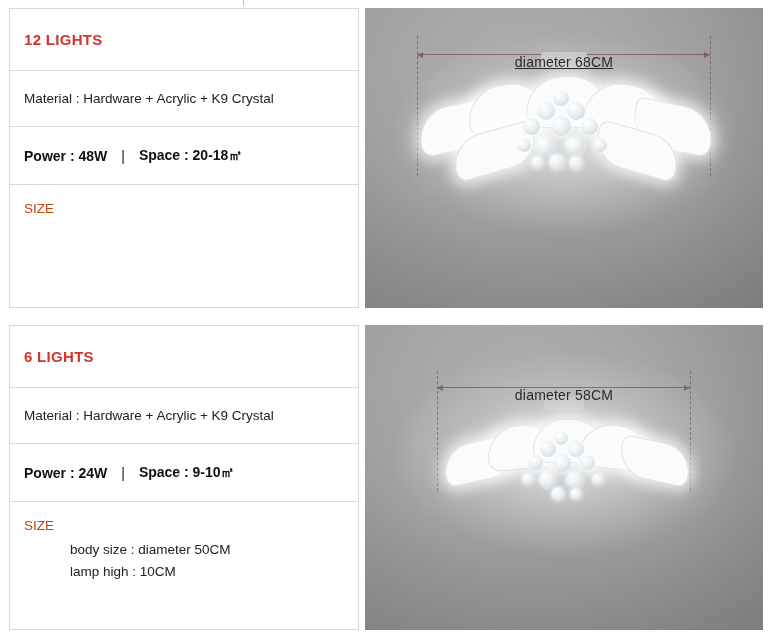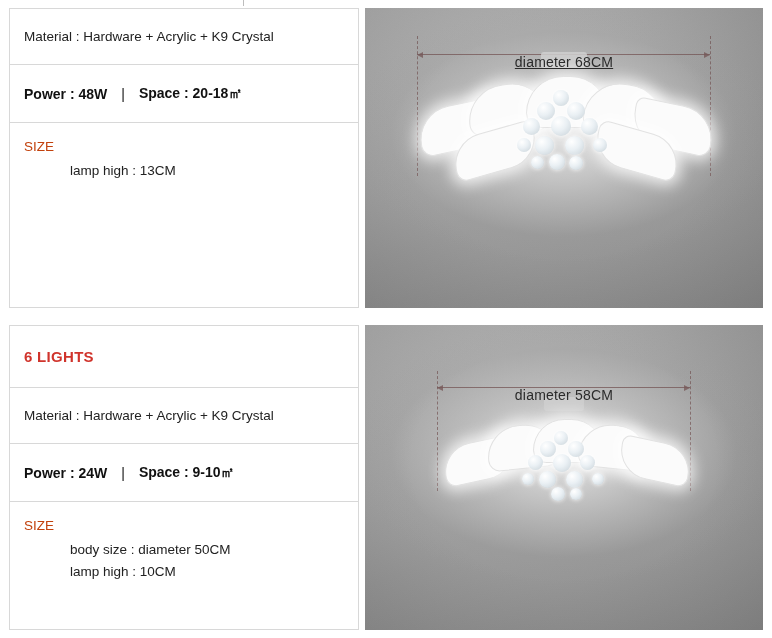--- a/index.html
+++ b/index.html
@@ -192,33 +192,35 @@
 </head>
 <body>
 
 <div class="page">
 
   <div class="top-tick"></div>
 
   <div class="block" id="block-1">
 
     <div class="spec-panel">
+      <div class="spec-row row-title">
+        <span class="title-text">12 LIGHTS</span>
+      </div>
       <div class="spec-row row-material">
         <span class="material-text">Material : Hardware + Acrylic + K9 Crystal</span>
       </div>
       <div class="spec-row row-power">
         <div class="power-line">
           <span>Power : 48W</span>
           <span class="power-sep">|</span>
           <span class="space-text">Space : 20-18㎡</span>
         </div>
       </div>
       <div class="spec-row row-size">
         <div class="size-label">SIZE</div>
-        <div class="size-detail">lamp high : 13CM</div>
       </div>
     </div>
 
     <div class="photo">
       <div class="photo-bg"></div>
 
       <div class="dim-guide" style="left:52px; top:28px; height:140px;"></div>
       <div class="dim-guide" style="left:345px; top:28px; height:140px;"></div>
       <div class="dim-arrow" style="left:52px; width:293px; top:46px;"></div>
 

